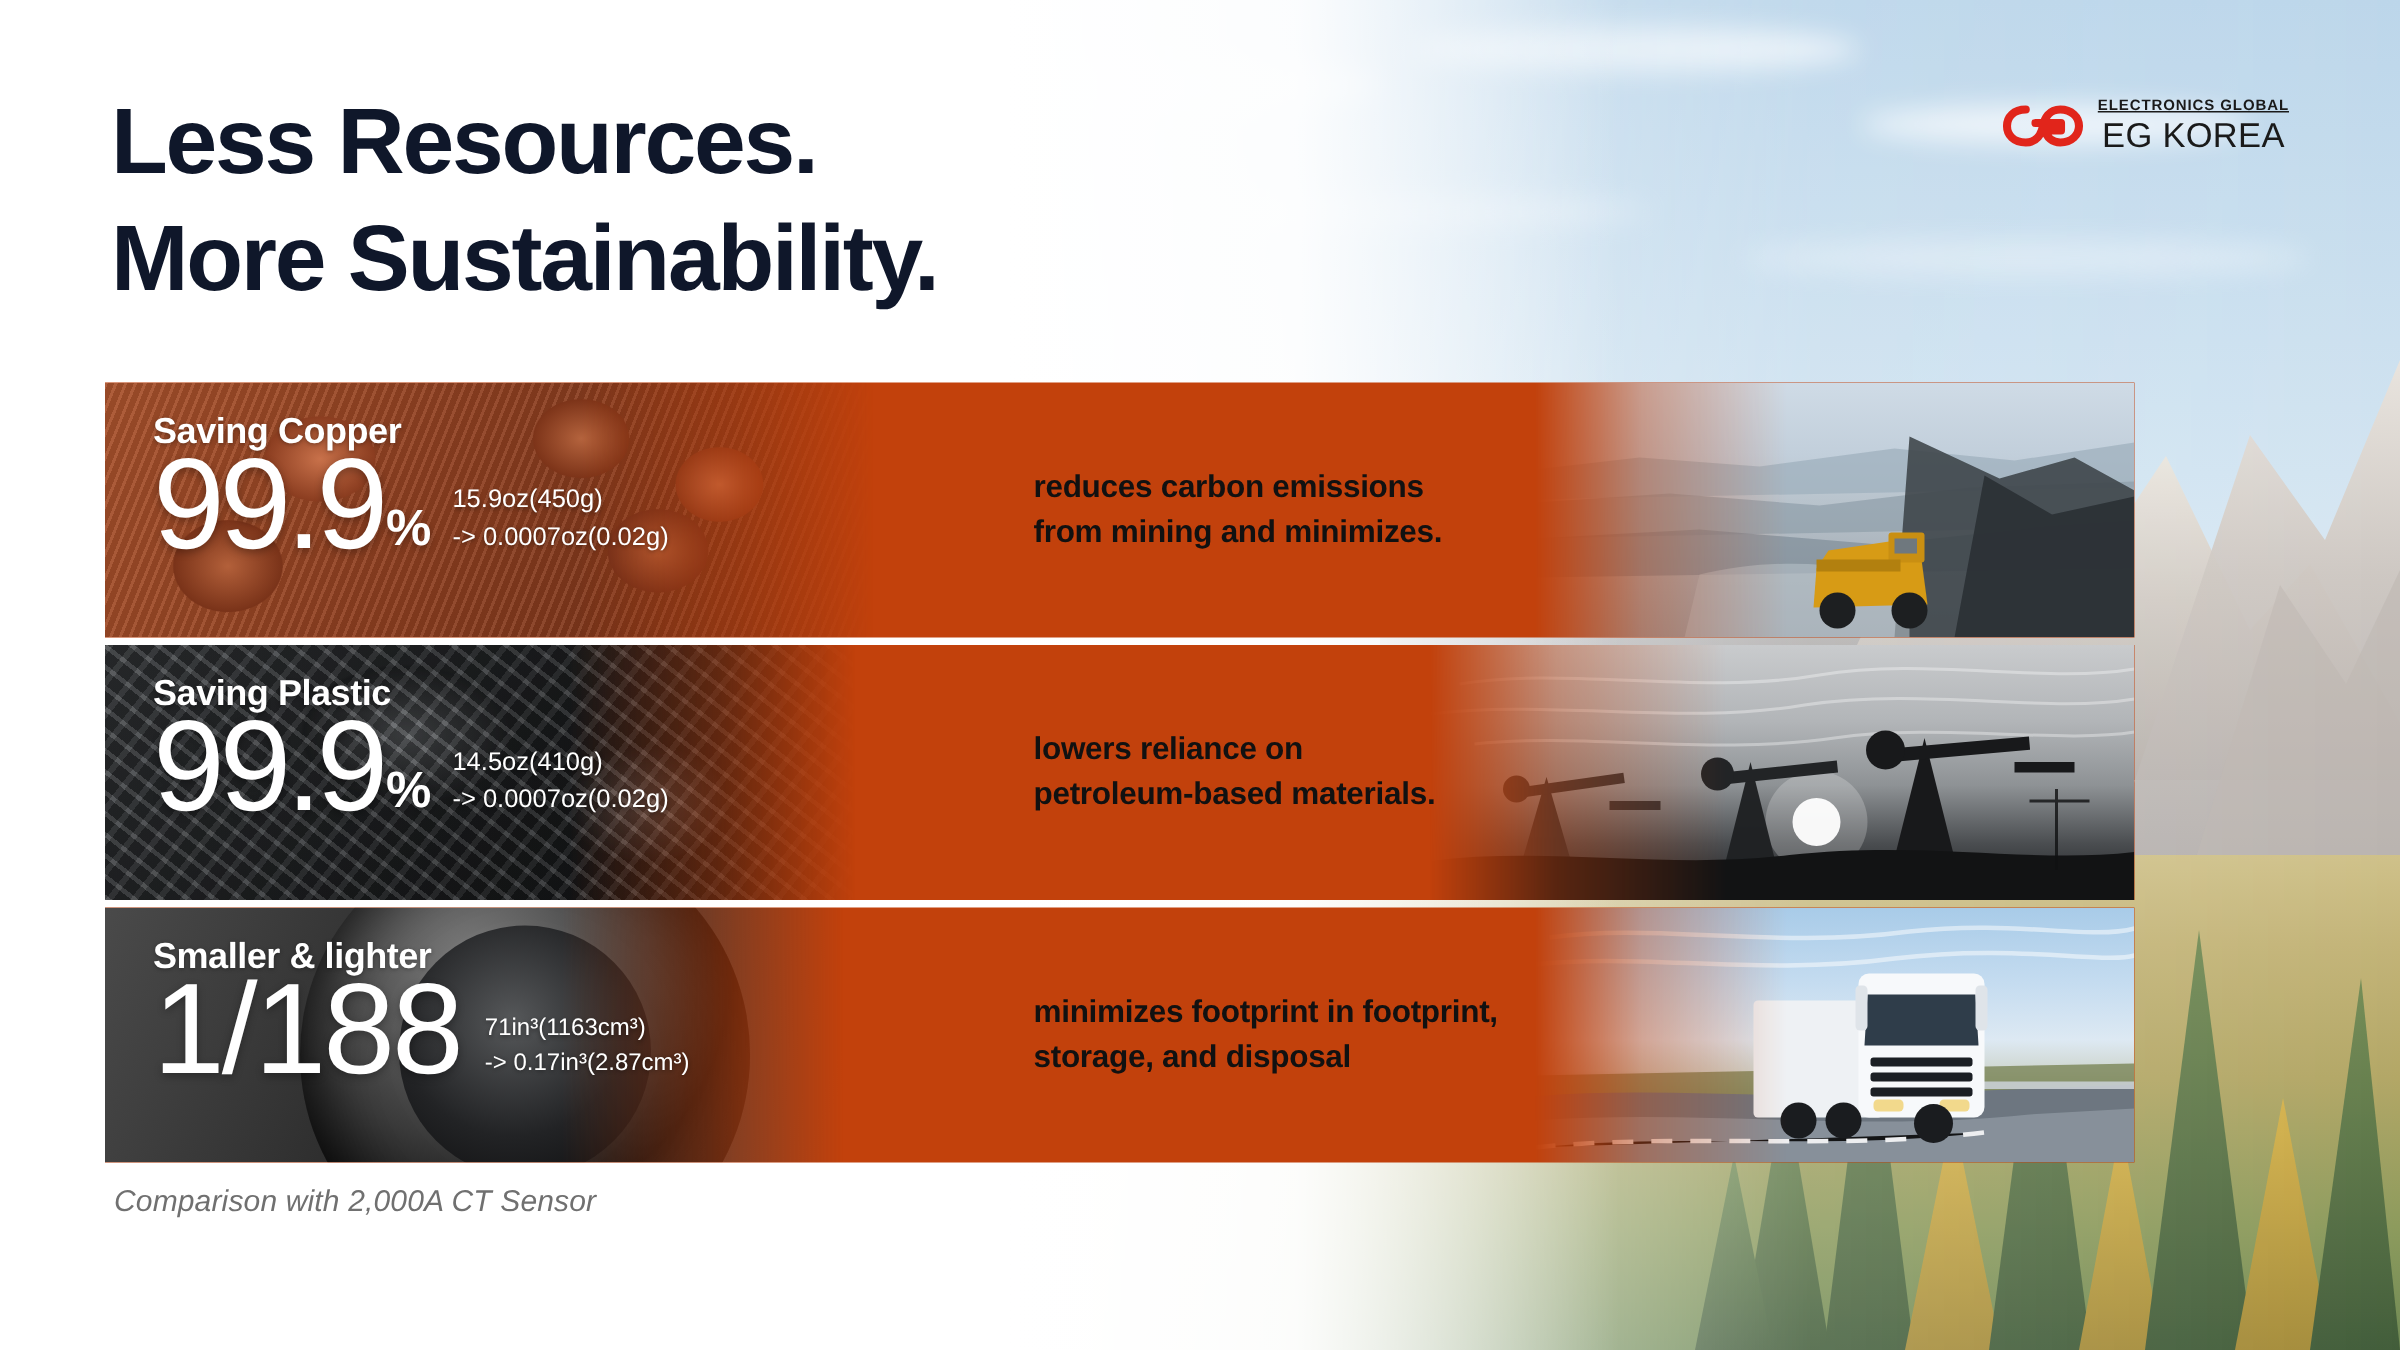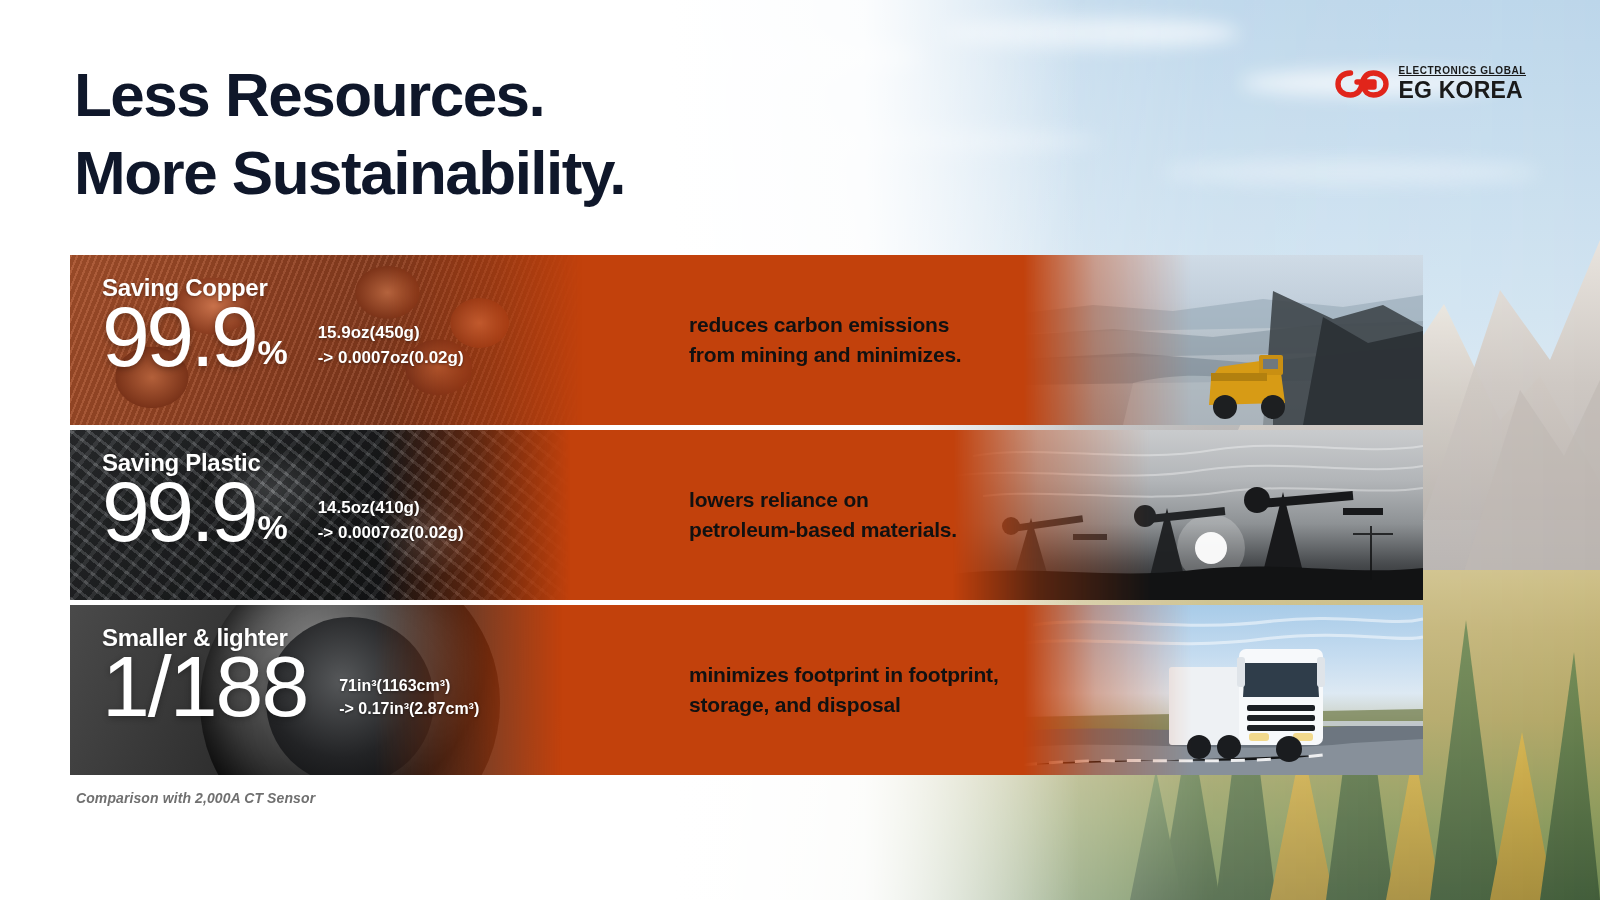--- a/index.html
+++ b/index.html
@@ -61,21 +61,21 @@
     position:absolute; right:74px; top:66px;
     display:flex; align-items:center; gap:10px;
   }
   .logo-mark{ width:54px; height:30px; flex:0 0 auto; }
   .logo-txt{ line-height:1; }
   .logo-top{
     font-size:10px; font-weight:700; color:#1a1a1a;
     letter-spacing:.6px; margin-bottom:3px;text-decoration:underline;
   }
   .logo-bot{
-    font-size:23px; font-weight:700; color:#1a1a1a; letter-spacing:.2px;
+    font-size:23px; font-weight:400; color:#1a1a1a; letter-spacing:.2px;text-align:center;
   }
 
   
   .cards{ position:absolute; left:70px; top:255px; width:1353px; }
   .row{
     position:relative; height:170px; width:100%;
     background:#c2410c; overflow:hidden; margin-bottom:5px;
     display:flex; align-items:stretch;
   }
   .row:last-child{ margin-bottom:0; }
@@ -142,22 +142,22 @@
   .stat-figure{ display:flex; align-items:flex-end; gap:0; margin-top:-4px; }
   .stat-big{
     font-size:86px; font-weight:400; line-height:.92; letter-spacing:-3.5px;
     text-shadow:0 2px 6px rgba(0,0,0,.30);
   }
   .stat-unit{
     font-size:34px; font-weight:700; line-height:1; padding-bottom:8px; margin-left:2px;
     text-shadow:0 2px 5px rgba(0,0,0,.30);
   }
   .stat-detail{
-    font-size:17px; font-weight:700; line-height:1.45; padding-bottom:6px;
-    margin-left:30px; white-space:nowrap;
+    font-size:17px; font-weight:400; line-height:1.45; padding-bottom:6px;
+    margin-left:14px; white-space:nowrap;
     text-shadow:0 1px 3px rgba(0,0,0,.45);
   }
   .row.size .stat-big{ letter-spacing:-2px; }
   .row.size .stat-detail{ font-size:16px; }
 
   
   .desc{
     position:absolute; left:619px; top:0; height:100%;
     display:flex; align-items:center; z-index:3; width:400px;
   }
@@ -187,21 +187,21 @@
   }
   
   .highway{
     position:absolute; inset:0;
     background:linear-gradient(180deg,#a8cbe8 0%,#c5dcf0 30%,#dde9f3 52%,#cfd6cf 64%,#8d9a6e 76%,#6a7564 88%,#7d8287 100%);
   }
 
   
   .footnote{
     position:absolute; left:76px; top:790px;
-    font-size:14px; font-style:italic; color:#707070; letter-spacing:.1px;font-weight:bold;
+    font-size:20px; font-style:italic; color:#707070; letter-spacing:.1px;
   }
 </style>
 </head>
 <body>
 
 <div id="bg">
   <div class="sky"></div>
 
   <div class="scenery">
     <div class="sky2"></div>

